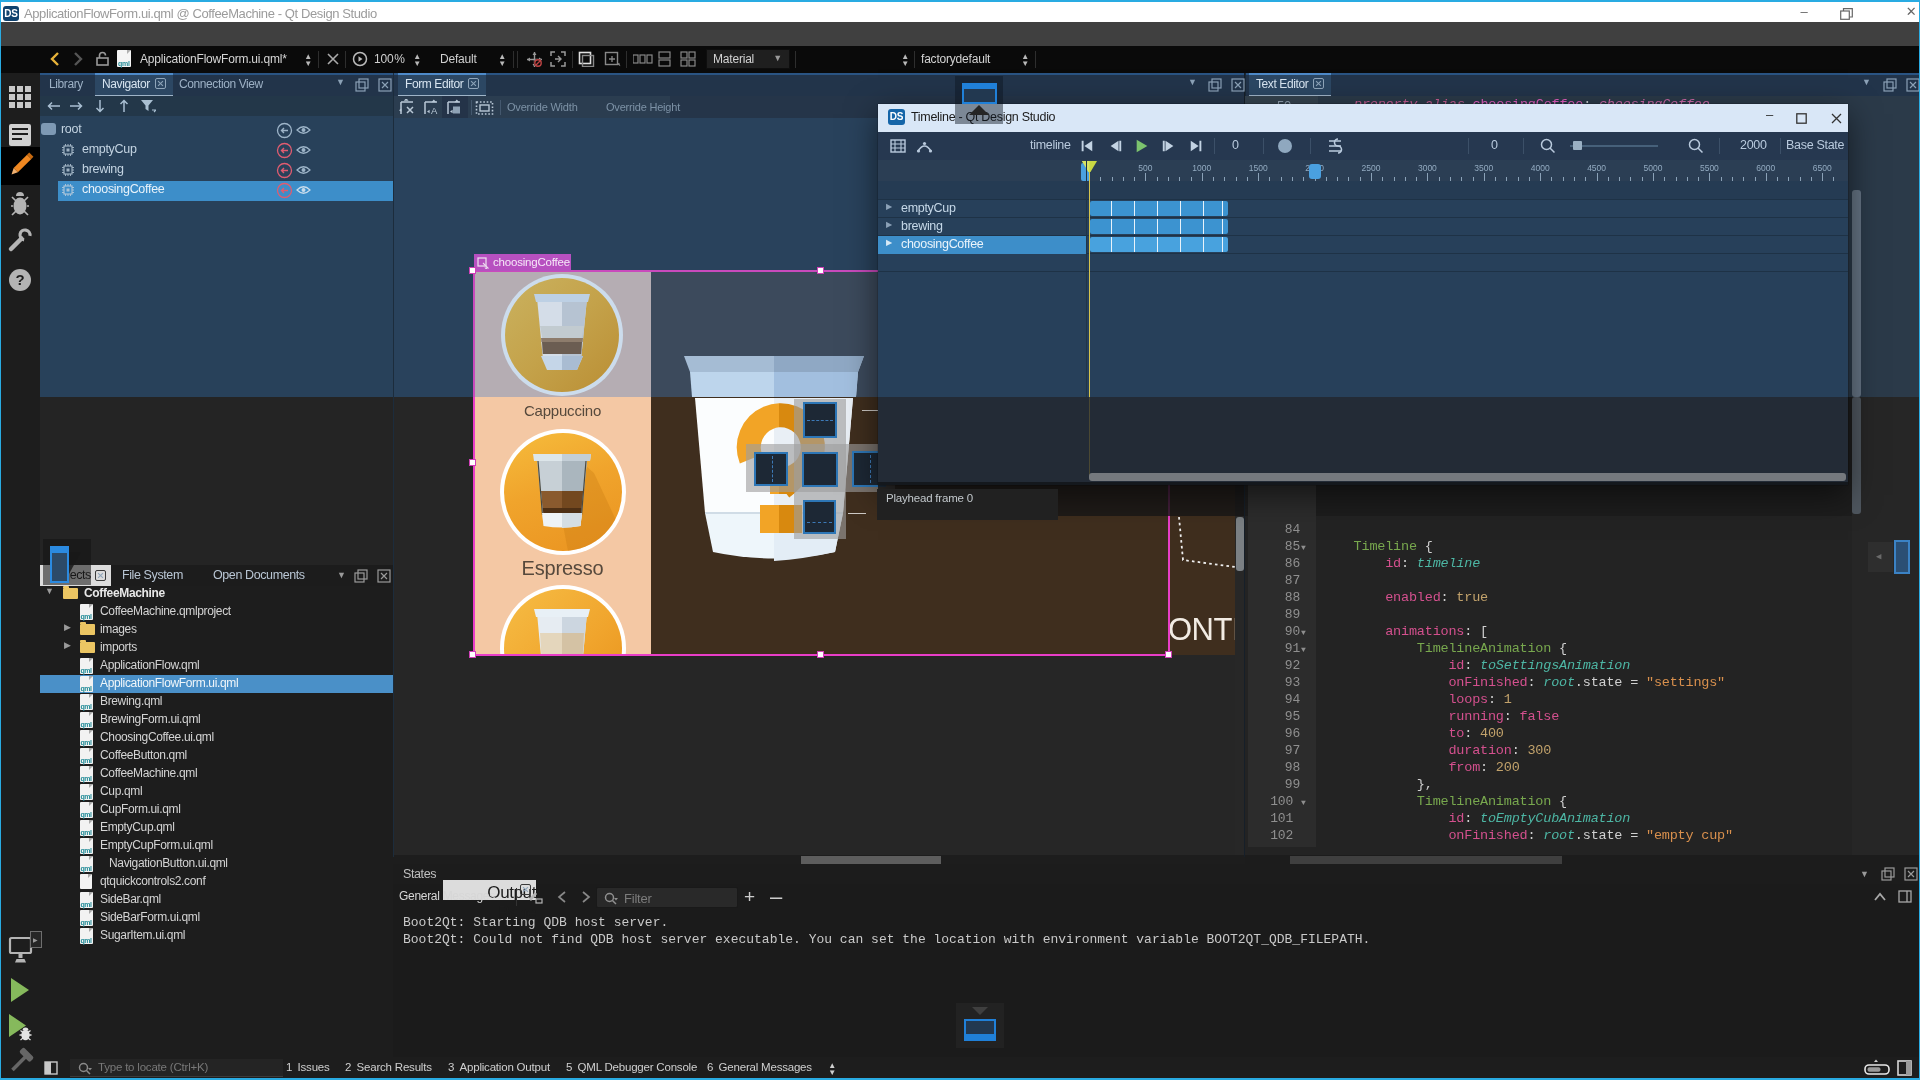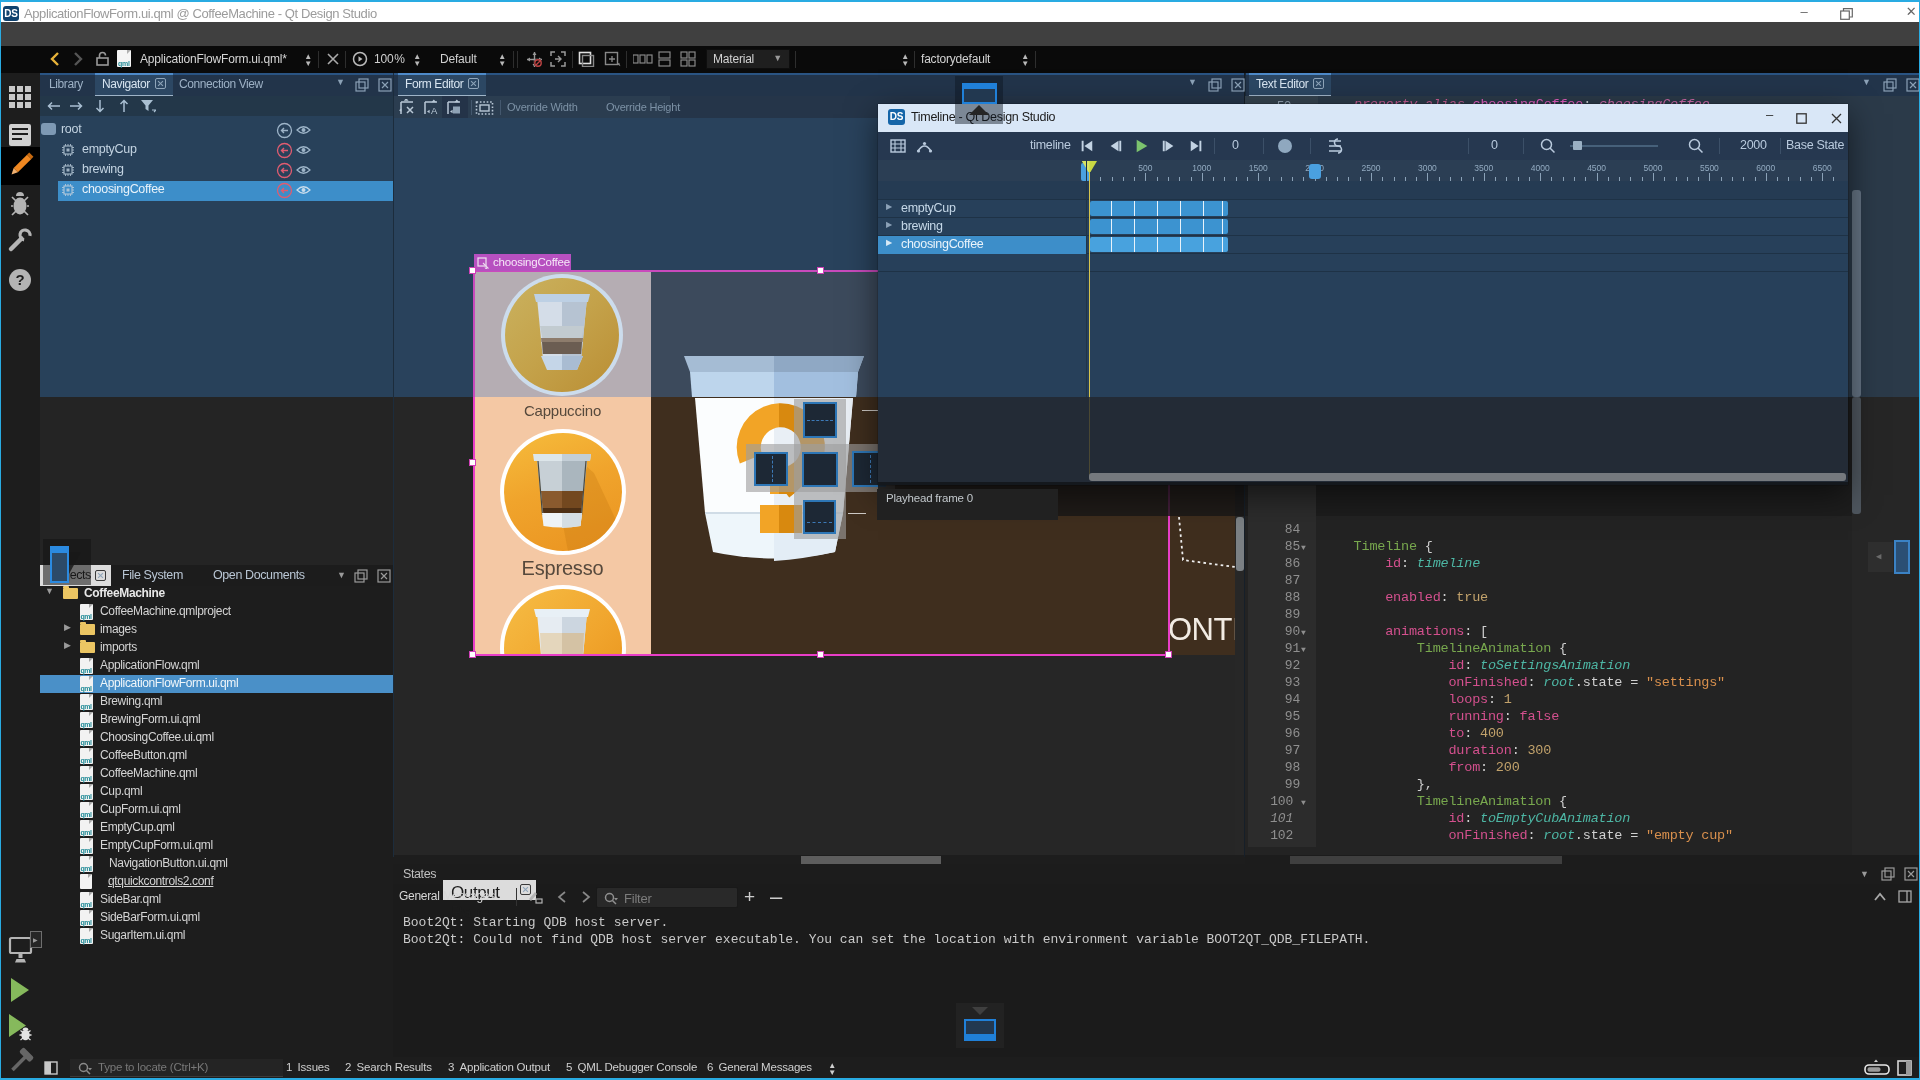--- a/index.html
+++ b/index.html
@@ -77,21 +77,21 @@
   .kdashv { position:absolute; top:2px; bottom:2px; width:0; border-left:1px dashed #3d7ab8; }
 
   
   #te-top { left:1245px; top:96px; width:675px; height:301px; background:#2b3a49; overflow:hidden; }
   #te-code { left:1245px; top:397px; width:675px; height:458px; background:#232323; overflow:hidden; font-family:"Liberation Mono", monospace; font-size:13.5px; }
   .codeline { position:absolute; left:77px; white-space:pre; line-height:17px; color:#d0d0d0; }
   .gut { position:absolute; width:46px; text-align:right; color:#8f8f8f; font-size:13px; line-height:17px; }
   .kw { color:#d4508e; } .typ { color:#78a84e; } .val { color:#4db6a4; font-style:italic; } .str { color:#d9904d; } .num { color:#c2a26b; } .cream { color:#c2a26b; }
 
   
-  #outpane { left:393px; top:864px; width:1527px; height:193px; background:#1b1b1b; }
+  #outpane { left:393px; top:864px; width:1527px; height:193px; background:#1b1b1b;text-align:right; }
   .msg { position:absolute; left:10px; font-family:"Liberation Mono", monospace; font-size:13px; color:#c9c9c9; white-space:pre; letter-spacing:0; }
   .fold { position:absolute; left:56px; font-size:8px; color:#8f8f8f; }
 
   
   #statusbar { left:0; top:1057px; width:1920px; height:23px; background:#1d1d1d; border-bottom:2px solid #29abe2; color:#cfcfcf; font-size:11.5px; letter-spacing:-0.2px; }
 
   
   #tlwin { left:878px; top:104px; width:970px; height:381px; z-index:50; background:#27405a; box-shadow:0 10px 30px rgba(0,0,0,0.55), 0 0 1px rgba(0,0,0,0.8); }
   #tl-title { position:absolute; left:0; top:0; width:970px; height:28px; background:#d9e7f7; color:#1b1b1b; font-size:12.5px; letter-spacing:-0.3px; }
   #tl-toolbar { position:absolute; left:0; top:28px; width:970px; height:28px; background:#263850; color:#b9cadd; font-size:12.5px; letter-spacing:-0.3px; }
@@ -452,21 +452,21 @@
       <div class="prow" style="top:272px;">
           <span class="qfile" style="left:40px;"></span>
           <span class="abs" style="left:60px; top:1px;">EmptyCupForm.ui.qml</span>
         </div>
       <div class="prow" style="top:290px;">
           <span class="qfile" style="left:40px;"></span>
           <span class="abs" style="left:60px; top:1px;margin-left:9px;">NavigationButton.ui.qml</span>
         </div>
       <div class="prow" style="top:308px;">
           <span class="wfile" style="left:40px;"></span>
-          <span class="abs" style="left:68px; top:1px;text-decoration:underline;">qtquickcontrols2.conf</span>
+          <span class="abs" style="left:60px; top:1px;">qtquickcontrols2.conf</span>
         </div>
       <div class="prow" style="top:326px;">
           <span class="qfile" style="left:40px;"></span>
           <span class="abs" style="left:60px; top:1px;">SideBar.qml</span>
         </div>
       <div class="prow" style="top:344px;">
           <span class="qfile" style="left:40px;"></span>
           <span class="abs" style="left:60px; top:1px;">SideBarForm.ui.qml</span>
         </div>
       <div class="prow" style="top:362px;">
@@ -710,21 +710,21 @@
     <div class="gut" style="left:9px; top:243px;">91</div>
     <div class="gut" style="left:9px; top:260px;">92</div>
     <div class="gut" style="left:9px; top:277px;">93</div>
     <div class="gut" style="left:9px; top:294px;">94</div>
     <div class="gut" style="left:9px; top:311px;">95</div>
     <div class="gut" style="left:9px; top:328px;">96</div>
     <div class="gut" style="left:9px; top:345px;">97</div>
     <div class="gut" style="left:9px; top:362px;">98</div>
     <div class="gut" style="left:9px; top:379px;">99</div>
     <div class="gut" style="left:2px; top:396px;">100</div>
-    <div class="gut" style="left:2px; top:413px;font-style:italic;">101</div>
+    <div class="gut" style="left:2px; top:413px;">101</div>
     <div class="gut" style="left:2px; top:430px;">102</div>
     <div class="fold" style="top:146px;">▼</div>
     <div class="fold" style="top:231px;">▼</div>
     <div class="fold" style="top:248px;">▼</div>
     <div class="fold" style="top:401px;">▼</div>
     <div class="codeline" style="top:141px;">    <span class="typ">Timeline</span> {</div>
     <div class="codeline" style="top:158px;">        <span class="kw">id</span>: <span class="val">timeline</span></div>
     <div class="codeline" style="top:192px;">        <span class="kw">enabled</span>: <span class="cream">true</span></div>
     <div class="codeline" style="top:226px;">        <span class="kw">animations</span>: [</div>
     <div class="codeline" style="top:243px;">            <span class="typ">TimelineAnimation</span> {</div>

